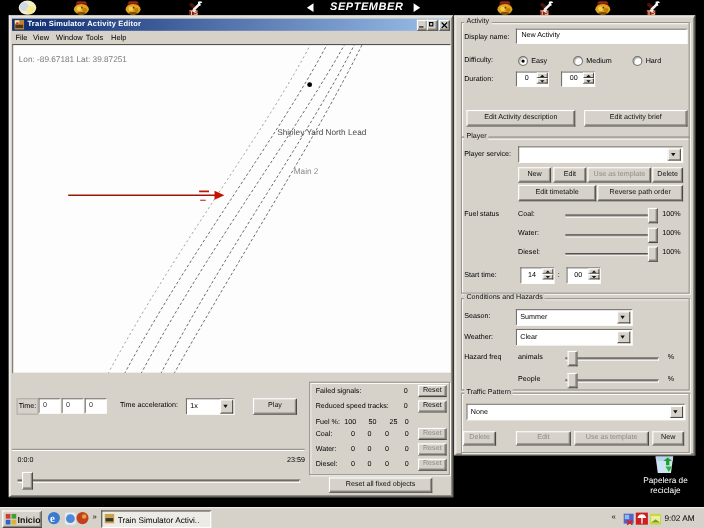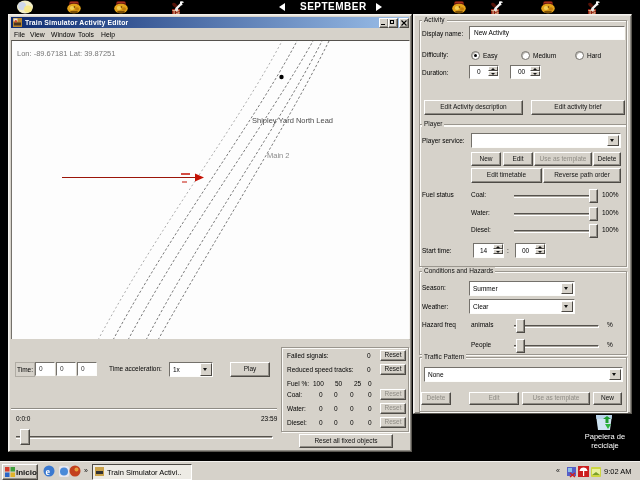--- a/index.html
+++ b/index.html
@@ -37,21 +37,21 @@
   .spup{position:absolute;left:2.5px;top:1.5px;width:0;height:0;border-left:2.5px solid transparent;
         border-right:2.5px solid transparent;border-bottom:2.5px solid #111;z-index:3;}
   .spdn{position:absolute;left:2.5px;top:6.5px;width:0;height:0;border-left:2.5px solid transparent;
         border-right:2.5px solid transparent;border-top:2.5px solid #111;z-index:3;}
 </style></head>
 <body>
 
 <div class="abs" style="left:0;top:0;width:640px;height:14px;background:#000;">
 
   <div class="abs" style="left:279px;top:3px;width:0;height:0;border-top:4px solid transparent;border-bottom:4px solid transparent;border-right:6px solid #fff;"></div>
-  <div class="abs" style="left:300px;top:1px;font-size:10px;font-weight:bold;color:#fff;letter-spacing:0.5px;">SEPTEMBER</div>
+  <div class="abs" style="left:300px;top:1px;font-size:10px;font-weight:bold;color:#fff;letter-spacing:0.5px;font-style:italic;">SEPTEMBER</div>
   <div class="abs" style="left:376px;top:3px;width:0;height:0;border-top:4px solid transparent;border-bottom:4px solid transparent;border-left:6px solid #fff;"></div>
 </div>
 
 <svg class="abs" style="left:0;top:0;" width="640" height="14" viewBox="0 0 640 14">
   <defs>
     <g id="pump">
       <path d="M2 4 Q2 1 4.5 1 L9.5 1 Q12 1 12 4 L12 5.5 L2 5.5 Z" fill="#6e1a0e"></path>
       <path d="M3 2 L11 2 L11 3 L3 3 Z" fill="#a83220"></path>
       <ellipse cx="7" cy="8.5" rx="6.8" ry="4.8" fill="#e2a219"></ellipse>
       <ellipse cx="5" cy="8" rx="2.2" ry="2" fill="#f2cf56"></ellipse>

